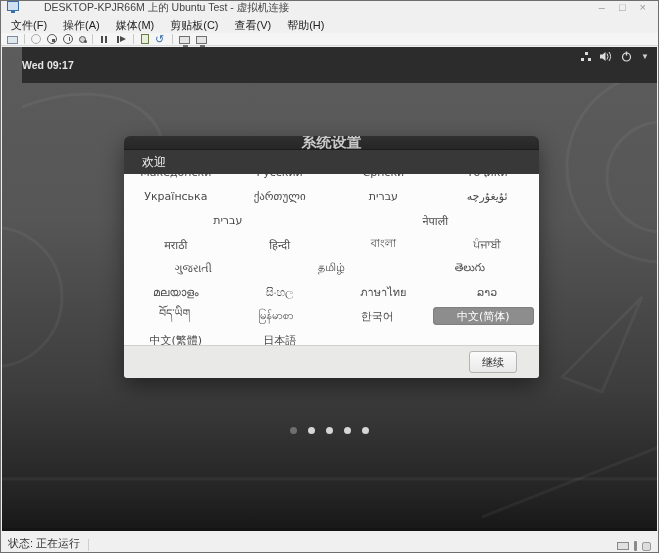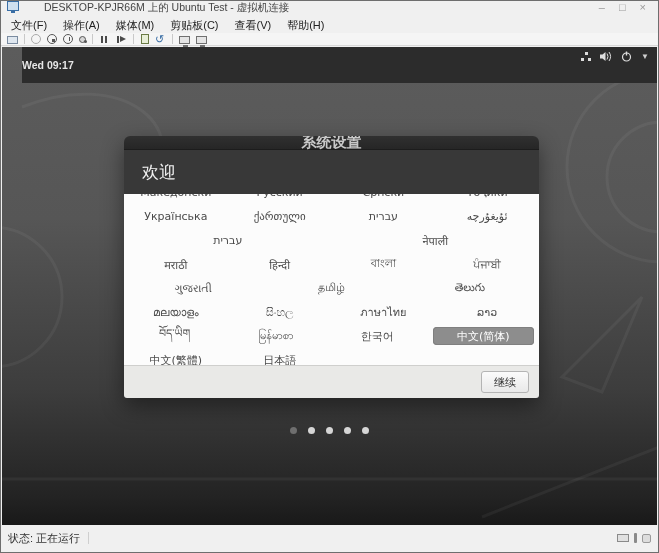--- a/index.html
+++ b/index.html
@@ -39,38 +39,38 @@
   .gnome-status { position:absolute; right:8px; top:0; height:18px; display:flex; align-items:center; gap:9px; }
   .net-icon { position:relative; width:10px; height:9px; }
   .net-icon i { position:absolute; width:3px; height:3px; background:#ddd; }
   .net-icon i:nth-child(1){ left:3.5px; top:0; } .net-icon i:nth-child(2){ left:0; top:6px; } .net-icon i:nth-child(3){ left:7px; top:6px; }
   .caret { color:#cfcfcf; font-size:8px; }
   .wallpaper-art { position:absolute; inset:0; pointer-events:none; }
 
   
   .dialog { position:absolute; left:122px; top:89px; width:415px; box-shadow:0 8px 22px rgba(0,0,0,.45); border-radius:6px 6px 3px 3px; overflow:hidden; }
   .dialog-titlebar { height:14px; background:linear-gradient(#303030,#262626); color:#c9c9c9; display:flex; align-items:center; justify-content:center; border-bottom:1px solid #1c1c1c; font-size:15px;font-weight:bold; }
-  .dialog-header { height:44px; background:#383838; color:#f0f0f0; display:flex; align-items:center; padding-left:18px; font-size:17px; }
+  .dialog-header { height:24px; background:#383838; color:#f0f0f0; display:flex; align-items:center; padding-left:18px; font-size:12px; }
   .lang-viewport { height:171px; background:#fcfcfc; overflow:hidden; }
   .lang-grid { margin-top:-14px; }
   .lang-row { display:flex; height:24px; }
   .lang-cell { flex:1; display:flex; align-items:center; justify-content:center; color:#4a4a4a; font-family:"DejaVu Sans","Liberation Sans",sans-serif; cursor:pointer; }
   .lang-cell.selected { margin:3px 5px; border-radius:4px; background:#8d8d8d; color:#ffffff; box-shadow:inset 0 0 0 1px #7f7f7f; }
-  .dialog-footer { height:33px; background:#e9e9e7; border-top:1px solid #cfcfcd; display:flex; align-items:center; justify-content:flex-end; padding-right:10px; }
+  .dialog-footer { height:33px; background:#e9e9e7; border-top:1px solid #cfcfcd; display:flex; align-items:center; justify-content:flex-end; padding-right:22px; }
   .btn-continue { width:48px; height:22px; background:linear-gradient(#fbfbfb,#e9e9e9); border:1px solid #b4b4b4; border-radius:3px; color:#333; font-size:11px; display:flex; align-items:center; justify-content:center; cursor:pointer; }
 
   
   .pager { position:absolute; left:0; right:0; top:380px; display:flex; justify-content:center; gap:11px; }
   .dot { width:7px; height:7px; border-radius:50%; background:#d6d6d6; cursor:pointer; }
   .dot.active { background:#6f6f6f; }
 
   .screen-bottom-strip { position:absolute; left:0; right:0; bottom:0; height:8px; background:#141414; }
 
   
-  .statusbar { position:absolute; left:1px; right:1px; bottom:1px; height:26px; background:#f0f0f0; display:flex; align-items:center; padding:0 6px; color:#333; }
+  .statusbar { position:absolute; left:1px; right:1px; bottom:1px; height:20px; background:#f0f0f0; display:flex; align-items:flex-end; padding:0 6px; color:#333; }
   .status-sep { width:1px; height:12px; background:#cfcfcf; margin-left:8px; }
   .status-right { margin-left:auto; display:flex; align-items:center; gap:5px; }
   .sb-mon { width:12px; height:8px; border:1px solid #8a8a8a; background:#e0e0e0; }
   .sb-usb { width:3px; height:10px; background:#8a8a8a; border-radius:1px; }
   .sb-user { width:9px; height:9px; border:1px solid #9a9a9a; background:#ddd; border-radius:2px; }
 </style>
 </head>
 <body>
 
 <div class="app-window">

